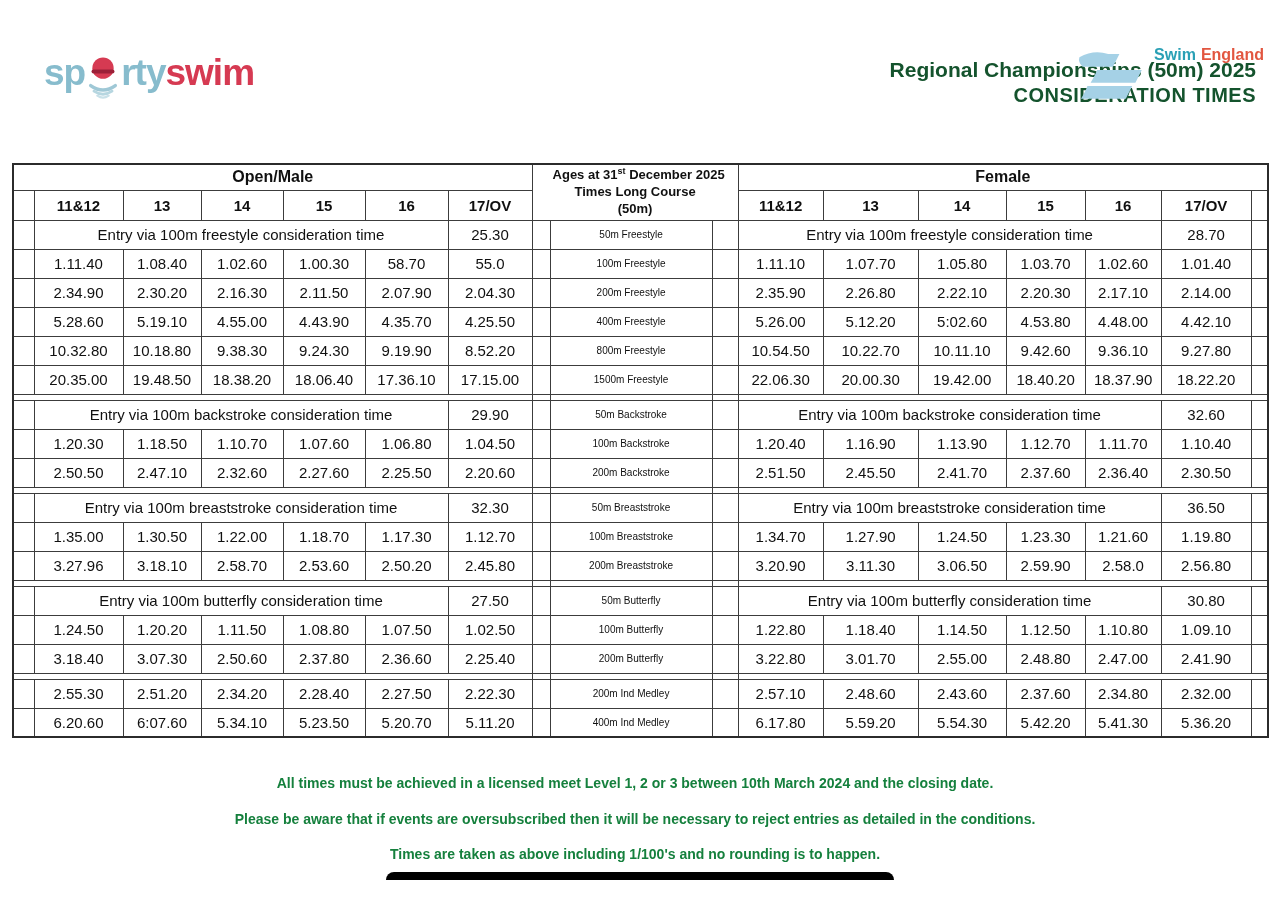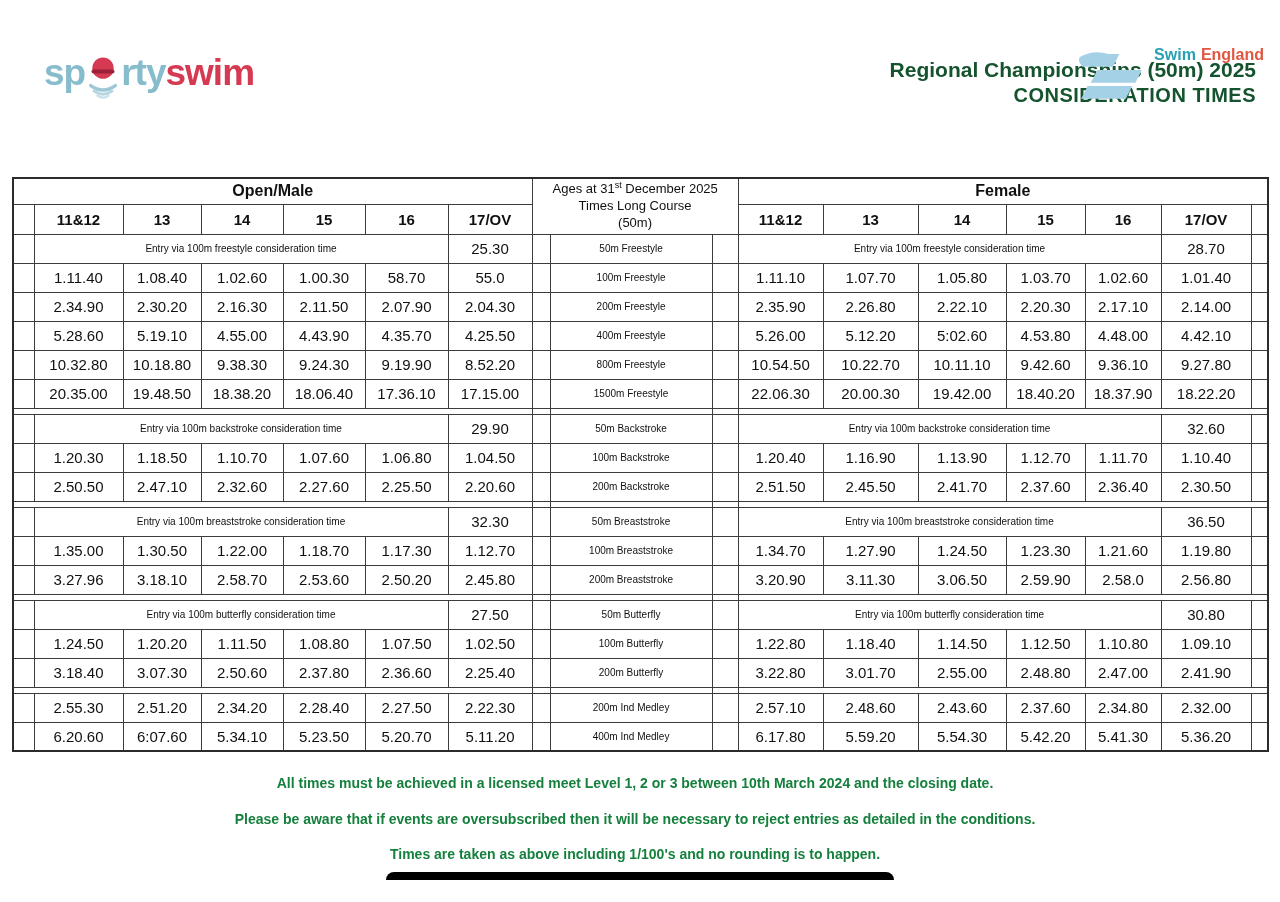--- a/index.html
+++ b/index.html
@@ -18,30 +18,30 @@
   .title-line2{font-size:20px;margin-top:2px;letter-spacing:.5px}
 
   .brand-right{position:absolute;right:16px;top:46px;display:flex;}
   .se-text{margin-left:8px;white-space:nowrap}
   .se-top{font-size:16px;font-weight:bold}
   .se-top .swim{color:#2aa0b5}
   .se-top .england{color:#e25640;margin-left:5px}
   .se-region{font-size:31px;color:#e25640;margin-top:1px;letter-spacing:.5px}
 
   
-  table.ct{position:absolute;left:12px;top:177px;border-collapse:collapse;table-layout:fixed;width:1256px;border:2px solid #2b2b2b;background:#fff}
+  table.ct{position:absolute;left:12px;top:163px;border-collapse:collapse;table-layout:fixed;width:1256px;border:2px solid #2b2b2b;background:#fff}
   .ct th,.ct td{border:1px solid #3c3c3c;text-align:center;vertical-align:middle;color:#101010;overflow:hidden;white-space:nowrap;padding:0}
   .ct th.grp{height:26px;font-size:16px;font-weight:bold}
   .ct th.age{height:30px;font-size:15px;font-weight:bold}
-  .ct th.mid{font-size:13px;font-weight:normal;line-height:1.3;padding:1px 20px}
+  .ct th.mid{font-size:13px;font-weight:bold;line-height:1.3;padding:1px 20px}
   .ct th.mid sup{font-size:9px;vertical-align:super}
   .ct td{height:29px}
   .ct td.val{font-size:15px}
   .ct td.event{font-size:10px}
-  .ct td.note{font-size:10px}
+  .ct td.note{font-size:15px}
   .ct tr.spacer td{height:6px}
 
   
   .fline{position:absolute;left:0;width:1270px;text-align:center;font-weight:bold;font-size:14px;color:#15803d}
   .f1{top:775px}
   .f2{top:811px}
   .f3{top:846px}
   .redact-bar{position:absolute;left:386px;top:872px;width:508px;height:16px;background:#000;border-radius:8px}
   .dotted-remnant{position:absolute;left:372px;top:897px;width:536px;border-top:2px dashed #8a8a8a;opacity:.75}
 </style>

